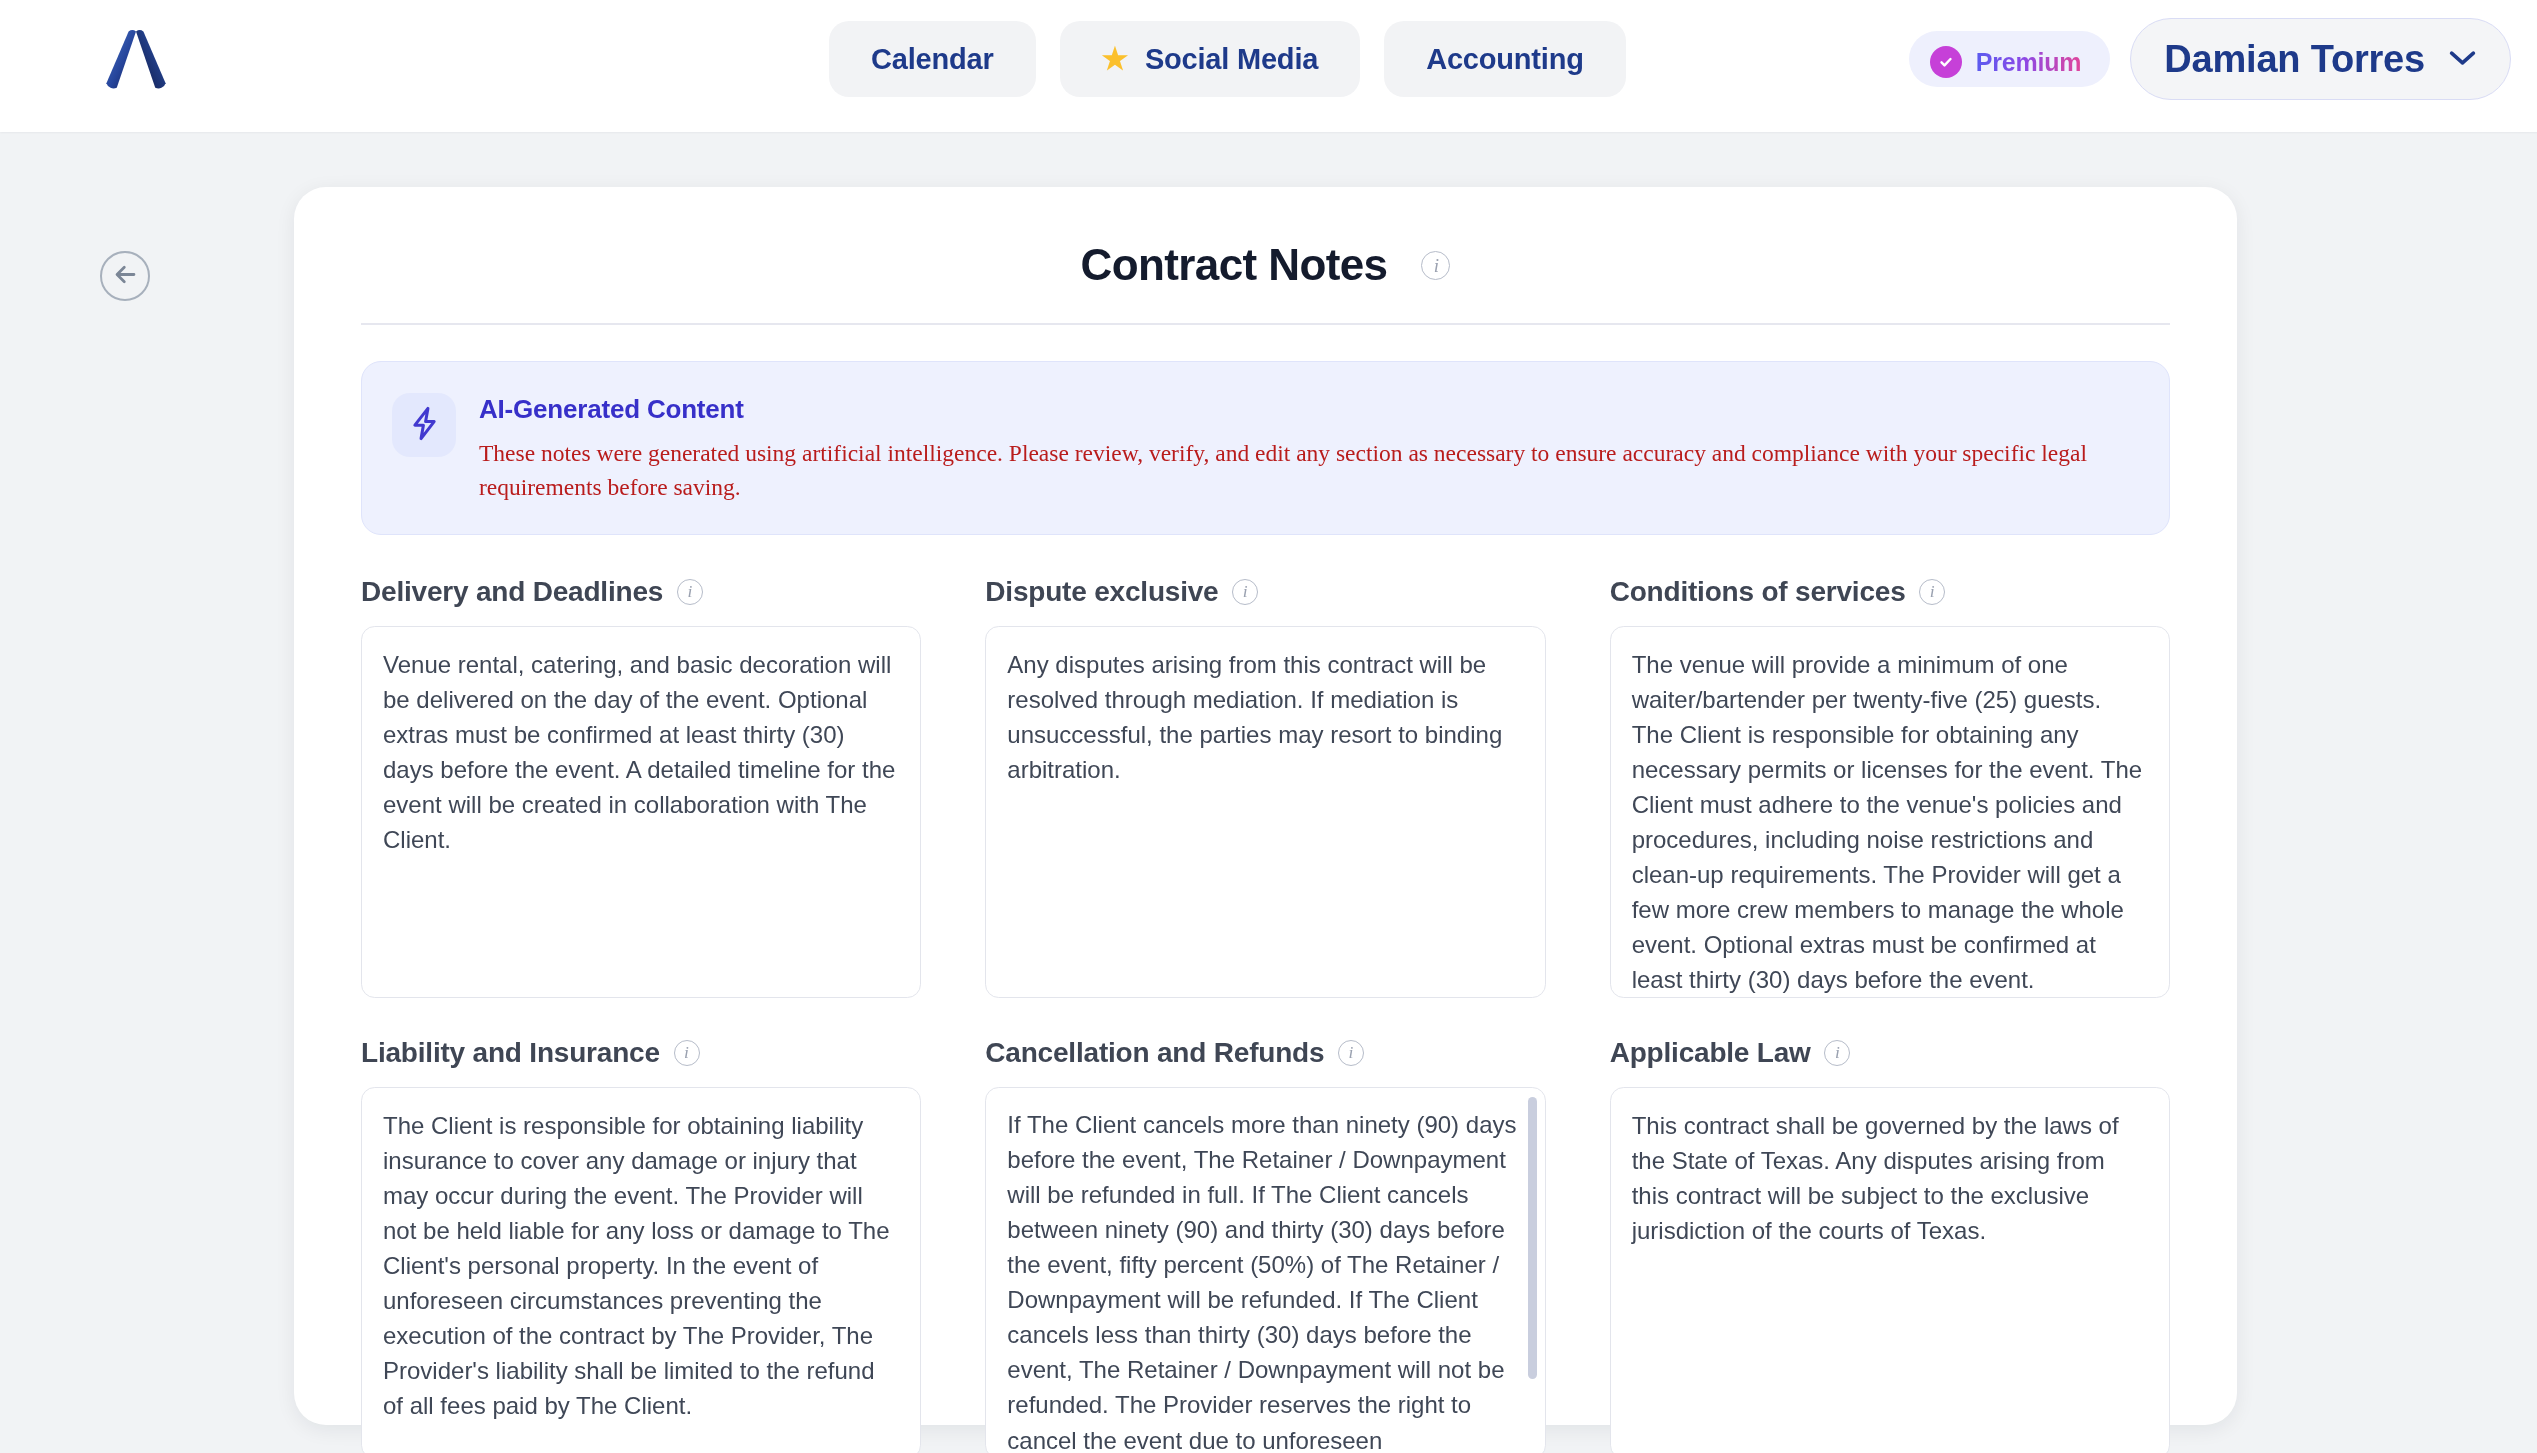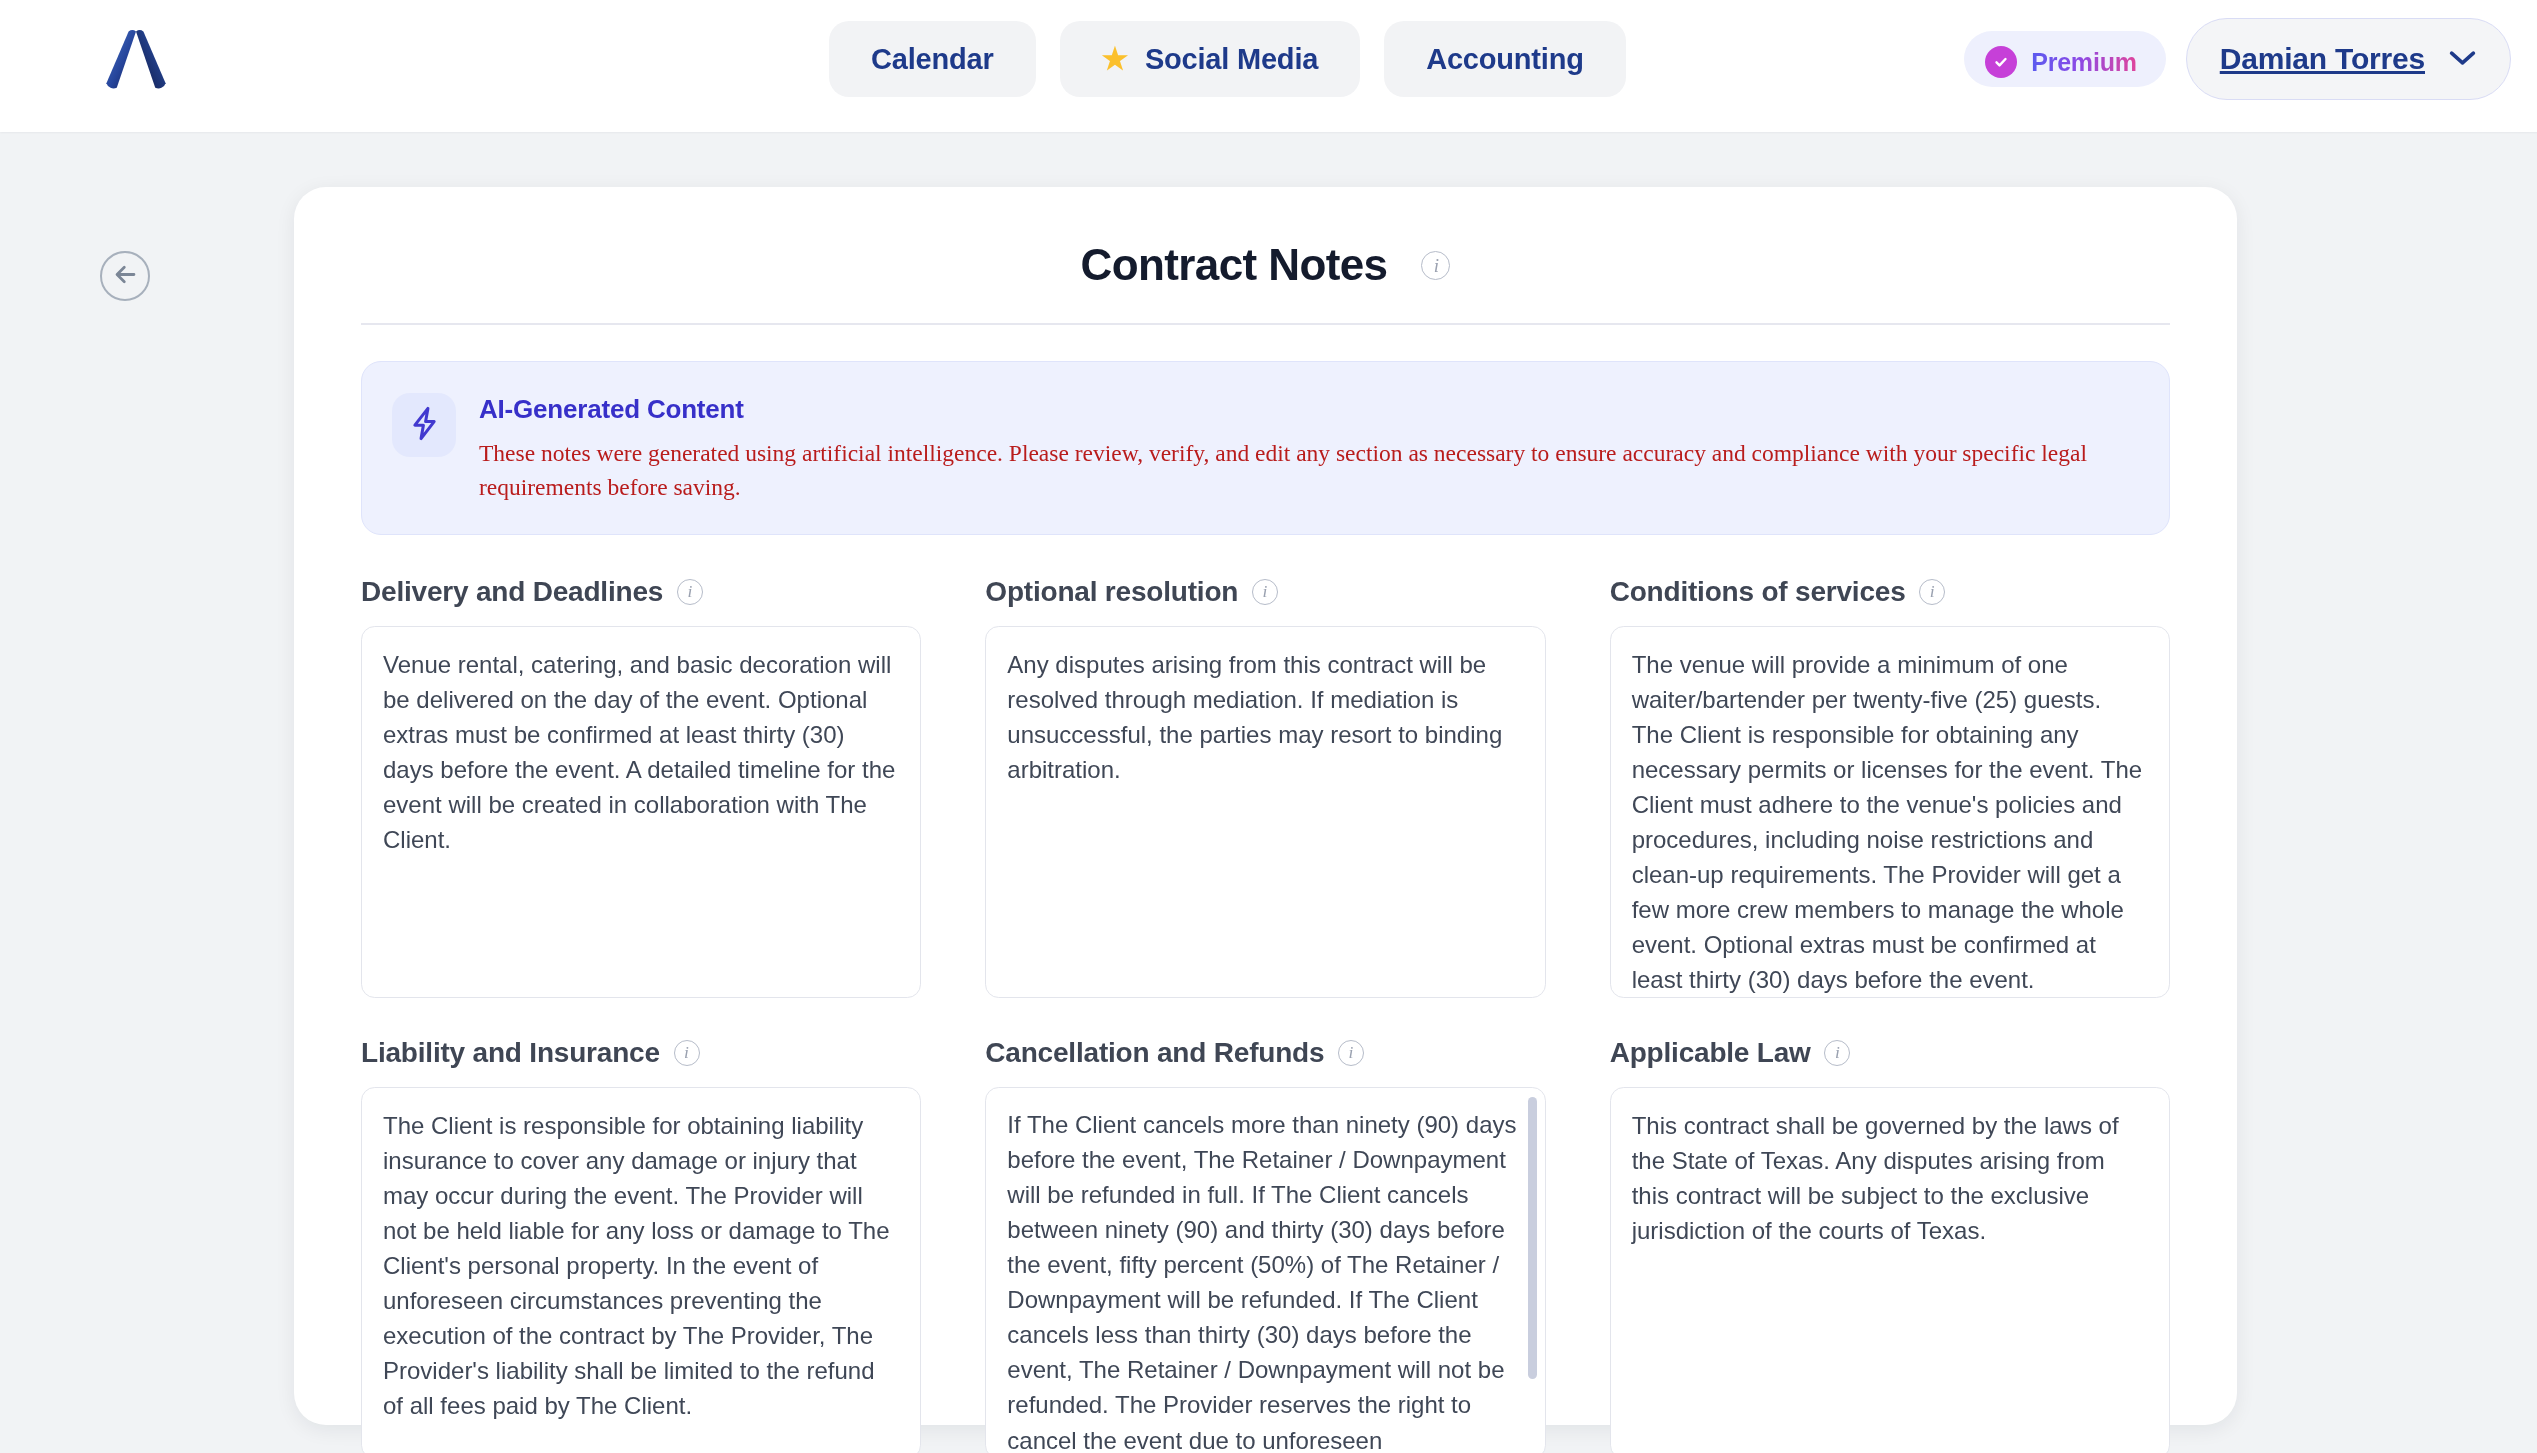--- a/index.html
+++ b/index.html
@@ -100,27 +100,26 @@
     padding: 0 33px;
     border-radius: 41px;
     background: #f4f5f7;
     border: 1.5px solid #d9dcf5;
     display: flex;
     align-items: center;
     gap: 23px;
     cursor: pointer;
   }
   .user-name {
-    font-size: 30px;
+    font-size: 38px;
     font-weight: 700;
     color: #1e3a8a;
     letter-spacing: -0.2px;
     white-space: nowrap;
     font-family: "Liberation Sans", sans-serif;
-    text-decoration: underline;
   }
   .chev { display: block; }
 
   
   .back-btn {
     position: absolute;
     left: 100px;
     top: 119px;
     width: 50px; height: 50px;
     border-radius: 50%;
@@ -375,21 +374,21 @@
           <span class="field-label">Delivery and Deadlines</span>
           <span class="info-icon">i</span>
         </div>
         <div class="field-box">
           <div class="txt">Venue rental, catering, and basic decoration will be delivered on the day of the event. Optional extras must be confirmed at least thirty (30) days before the event. A detailed timeline for the event will be created in collaboration with The Client.</div>
         </div>
       </div>
 
       <div class="field-cell">
         <div class="field-head">
-          <span class="field-label">Optional resolution</span>
+          <span class="field-label">Dispute exclusive</span>
           <span class="info-icon">i</span>
         </div>
         <div class="field-box">
           <div class="txt">Any disputes arising from this contract will be resolved through mediation. If mediation is unsuccessful, the parties may resort to binding arbitration.</div>
         </div>
       </div>
 
       <div class="field-cell">
         <div class="field-head">
           <span class="field-label">Conditions of services</span>

